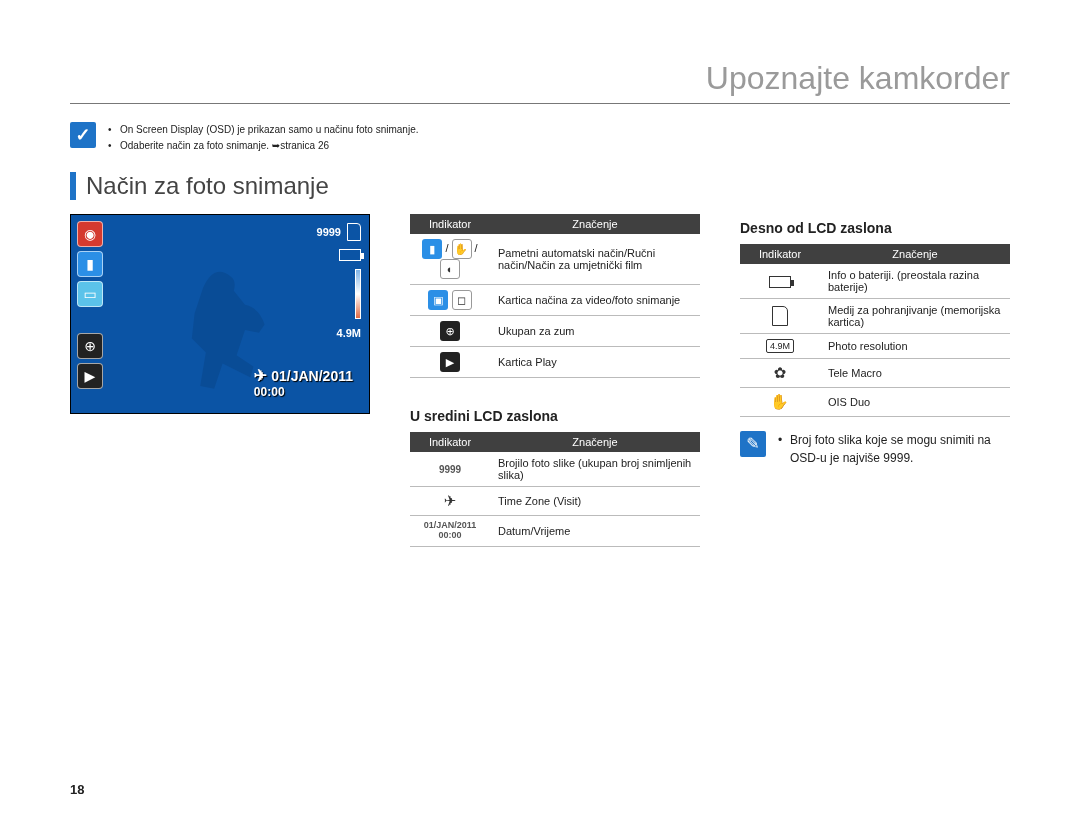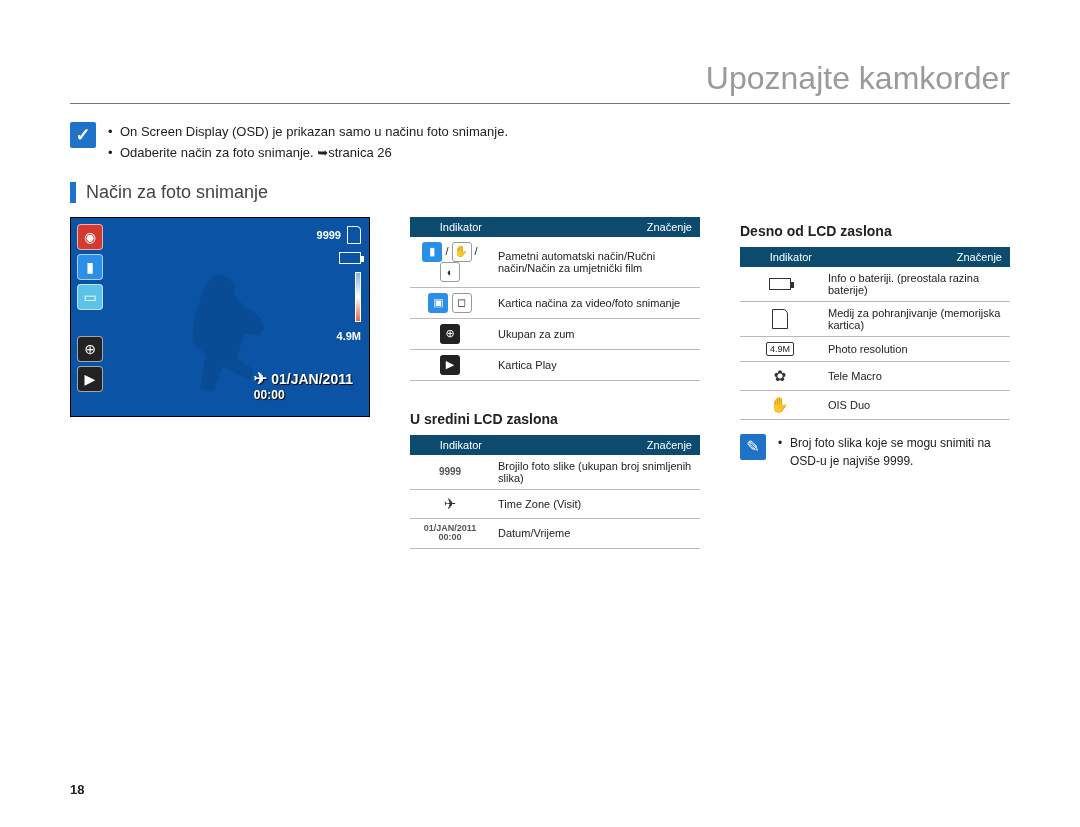--- a/index.html
+++ b/index.html
@@ -20,25 +20,25 @@
     border-bottom: 1px solid #777;
     padding-bottom: 6px;
     margin-bottom: 18px;
   }
   .intro-row { display: flex; align-items: flex-start; gap: 12px; margin-bottom: 18px; }
   .check-icon {
     width: 26px; height: 26px; background: #1e73c7; display: flex;
     align-items: center; justify-content: center; color: #fff; font-weight: bold;
     font-size: 18px; border-radius: 2px; flex: 0 0 26px;
   }
-  .intro-list { font-size: 13px; line-height: 1.6; }
+  .intro-list { font-size: 10px; line-height: 1.6; }
   .intro-list li { list-style: none; position: relative; padding-left: 12px; }
   .intro-list li::before { content: "•"; position: absolute; left: 0; }
   .section-heading {
-    font-size: 18px; color: #444; font-weight: 400;
+    font-size: 24px; color: #444; font-weight: 400;
     border-left: 6px solid #1e73c7; padding-left: 10px; margin-bottom: 14px;
   }
   .columns { display: flex; gap: 40px; }
   .col-left { flex: 0 0 300px; }
   .col-mid  { flex: 0 0 290px; }
   .col-right{ flex: 1; }
 
   
   .lcd {
     width: 300px; height: 200px; background: #0b54a5;
@@ -71,21 +71,21 @@
     align-items: flex-end; color: #fff; font-size: 11px;
   }
   .lcd .right-icons .sd { width: 14px; height: 18px; border: 1px solid #fff; border-top-right-radius: 4px; }
   .lcd .right-icons .batt { width: 22px; height: 12px; border: 1px solid #fff; position: relative; }
   .lcd .right-icons .batt::after { content: ""; position: absolute; right: -4px; top: 3px; width: 3px; height: 6px; background: #fff; }
   .lcd .right-icons .zoom-bar { width: 6px; height: 50px; border: 1px solid #fff; background: linear-gradient(#7fb3e6, #fff 50%, #e06a44); position: relative; }
   .lcd .right-icons .res { font-weight: bold; }
 
   .sub-heading { font-size: 14px; font-weight: bold; margin: 6px 0 8px 0; }
   table.ind { width: 100%; border-collapse: collapse; font-size: 11px; }
-  table.ind th { background: #0c4a6e; color: #fff; font-weight: 400; padding: 4px 8px; text-align: right; }
+  table.ind th { background: #404040; color: #fff; font-weight: 400; padding: 4px 8px; text-align: center; }
   table.ind th:first-child { width: 80px; }
   table.ind td { border-bottom: 1px solid #bbb; padding: 5px 8px; vertical-align: middle; }
   table.ind td.icon-cell { text-align: center; width: 80px; }
 
   
   .ico-sq { display: inline-flex; width: 20px; height: 20px; align-items: center; justify-content: center; border-radius: 3px; font-size: 11px; vertical-align: middle; }
   .ico-sq.blue  { background: #2b8fe6; color: #fff; }
   .ico-sq.white { background: #fff; border: 1px solid #999; color: #333; }
   .ico-sq.dark  { background: #222; color: #fff; }
   .outline-ico { display:inline-block; border:1.4px solid #333; width:16px; height:20px; border-top-right-radius:5px; vertical-align: middle;}

